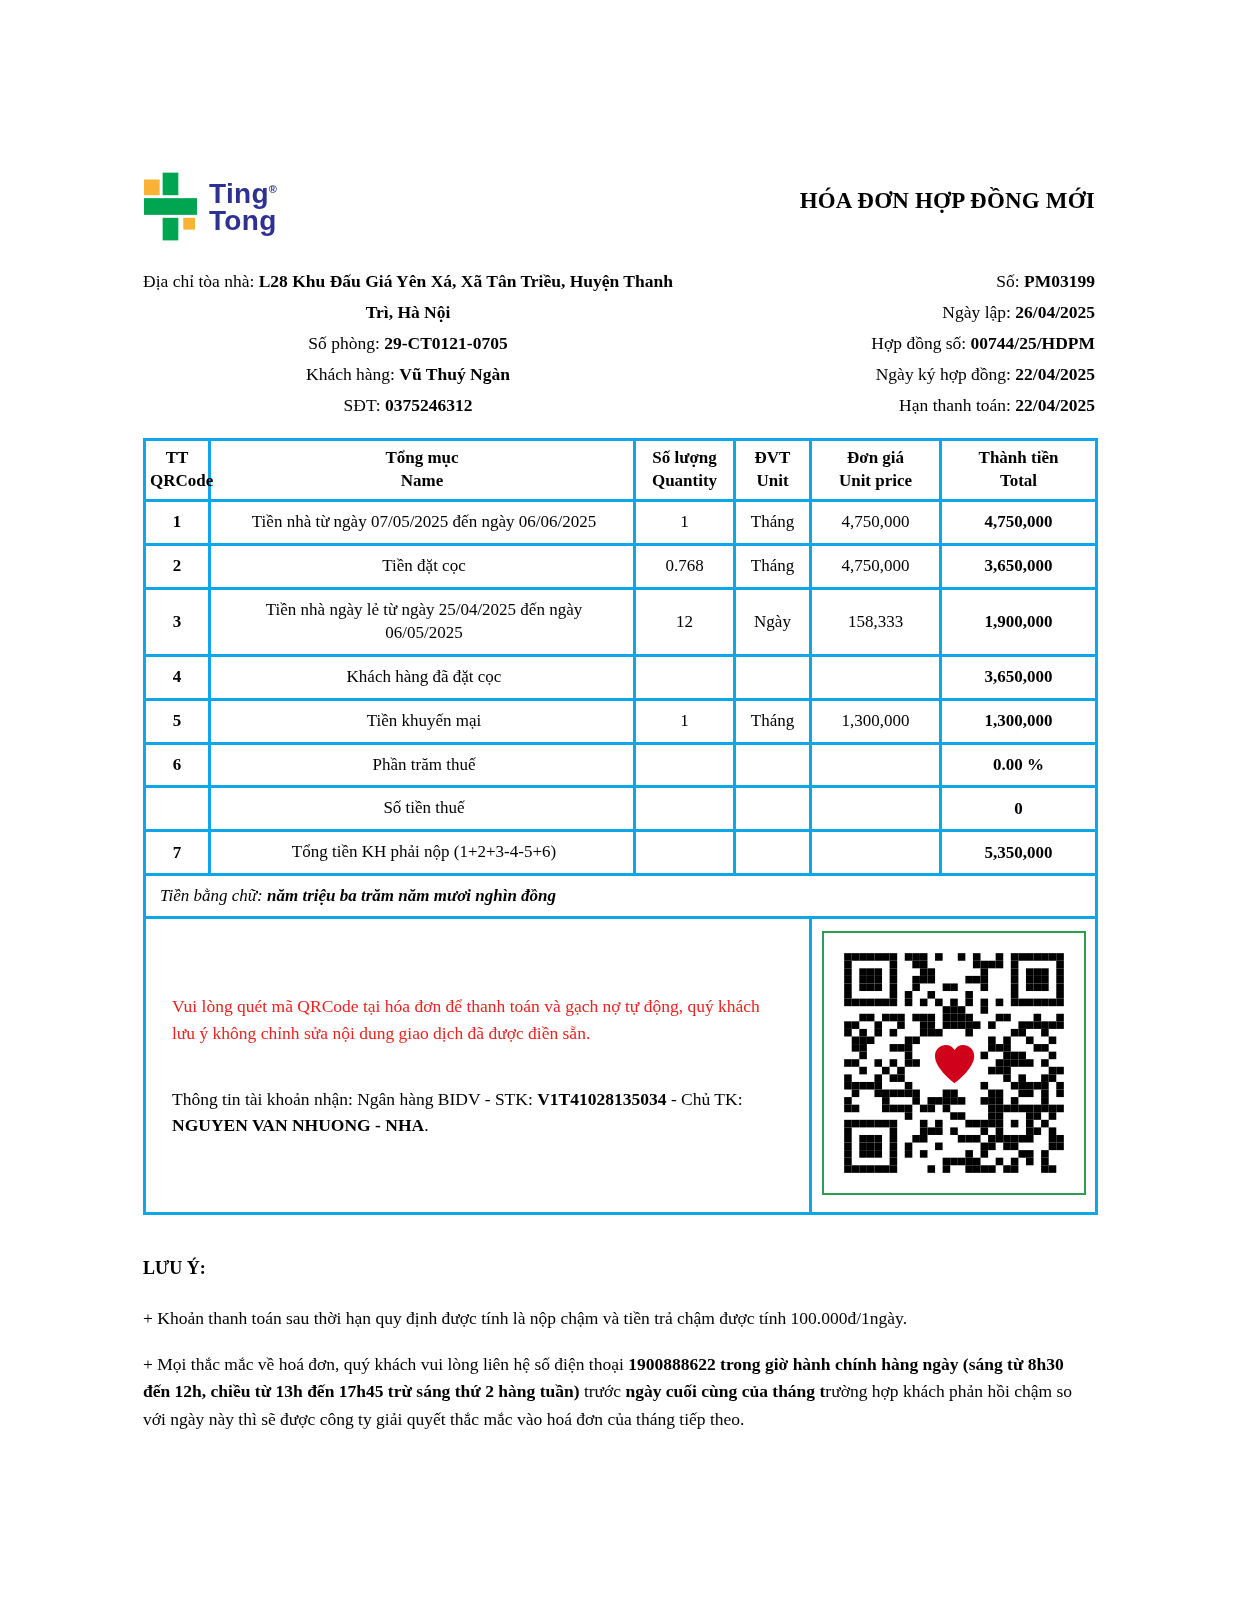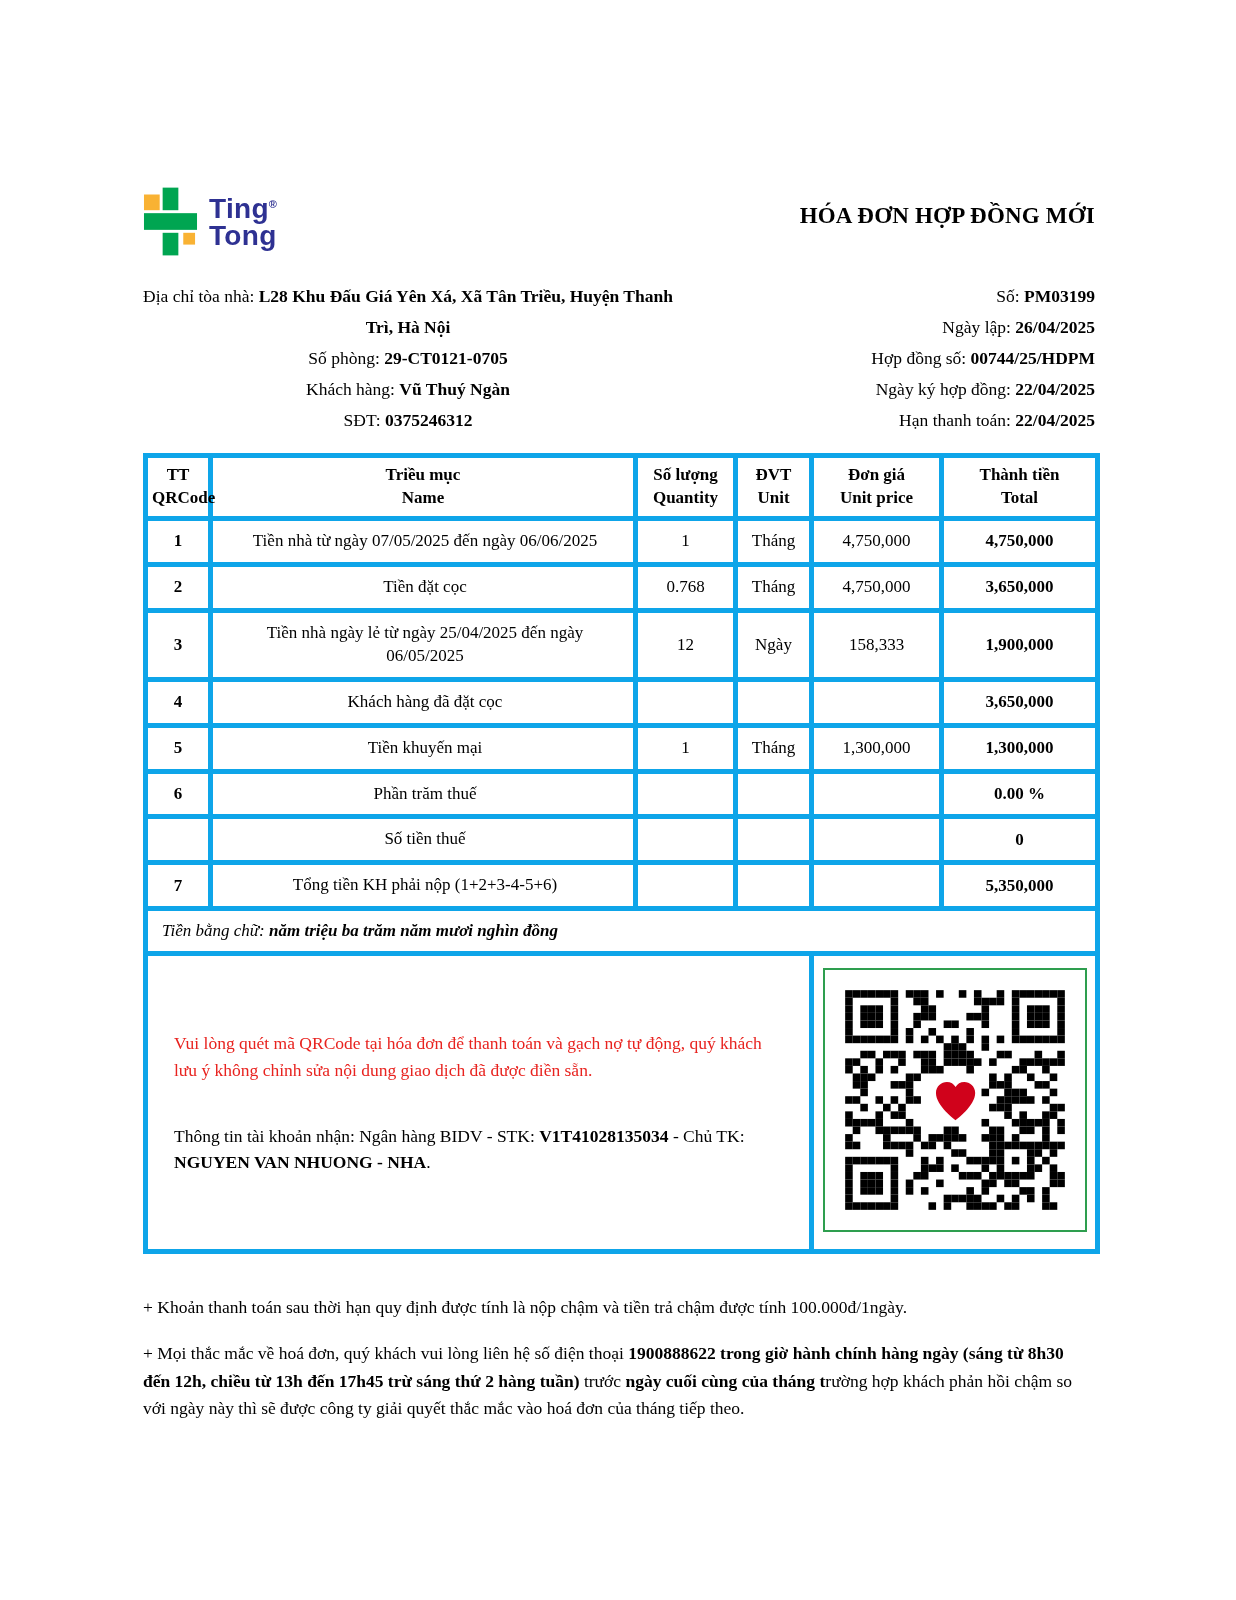--- a/index.html
+++ b/index.html
@@ -1,21 +1,21 @@
 <!DOCTYPE html>
 <html><head>
 <meta charset="utf-8">
 <style>
   * { margin:0; padding:0; box-sizing:border-box; }
   html, body { background:#ffffff; }
   body {
     width:1236px; height:1600px; position:relative;
     font-family:"Liberation Serif", serif; color:#000;
   }
-  .page { position:absolute; left:143px; top:187px; width:952px; }
+  .page { position:absolute; left:143px; top:172px; width:952px; }
 
   
   .header { display:flex; justify-content:space-between; align-items:flex-start; }
   .logo { display:flex; align-items:center; gap:11px; }
   .logo-mark { display:block; }
   .logo-text {
     font-family:"Liberation Sans", sans-serif; font-weight:bold;
     color:#2e3192; font-size:28px; line-height:0.98; letter-spacing:0.3px;
   }
   .logo-text sup { font-size:11px; font-weight:bold; }
@@ -23,21 +23,21 @@
 
   
   .info { display:flex; margin-top:24px; font-size:17.5px; }
   .info-left { width:530px;text-align:center; }
   .info-right { flex:1; text-align:right; }
   .info-row { line-height:31px; }
   .b { font-weight:bold; }
 
   
   table.items { width:100%; border-collapse:collapse; margin-top:17px; font-size:17px; table-layout:fixed; }
-  .items th, .items td { border:5px solid #0ea5e9; vertical-align:middle; }
+  .items th, .items td { border:3px solid #0ea5e9; vertical-align:middle; }
   .items th { padding:6px 4px; text-align:center; font-weight:bold; line-height:1.35; }
   .items td { padding:9px 10px; }
   td.cell-c { text-align:center; }
   td.cell-name { text-align:center; padding-left:14px; line-height:1.35; }
   td.cell-total { text-align:center; font-weight:bold; }
   td.cell-index { text-align:center; font-weight:bold; }
 
   
   td.words-cell { padding:10px 14px; font-style:italic; }
   td.words-cell .val { font-weight:bold; }
@@ -120,21 +120,21 @@
         <col style="width:130px">
         <col style="width:156px">
     </colgroup>
     <thead>
       <tr>
         <th>
             <div>TT</div>
             <div>QRCode</div>
           </th>
         <th>
-            <div>Triều mục</div>
+            <div>Tổng mục</div>
             <div>Name</div>
           </th>
         <th>
             <div>Số lượng</div>
             <div>Quantity</div>
           </th>
         <th>
             <div>ĐVT</div>
             <div>Unit</div>
           </th>
@@ -609,19 +609,20 @@
                   </g>
                 </svg>
               </div>
           </div>
         </td>
       </tr>
     </tbody>
   </table>
 
   <div class="notes">
+    <p class="heading">LƯU Ý:</p>
     <p class="bold-line">+ Khoản thanh toán sau thời hạn quy định được tính là nộp chậm và tiền trả chậm được tính 100.000đ/1ngày.</p>
     <p>
       <span>+ Mọi thắc mắc về hoá đơn, quý khách vui lòng liên hệ số điện thoại </span><span class="b">1900888622 trong giờ hành chính hàng ngày (sáng từ 8h30 đến 12h, chiều từ 13h đến 17h45 trừ sáng thứ 2 hàng tuần)</span><span> trước </span><span class="b">ngày cuối cùng của tháng t</span><span>rường hợp khách phản hồi chậm so với ngày này thì sẽ được công ty giải quyết thắc mắc vào hoá đơn của tháng tiếp theo.</span>
     </p>
   </div>
 
 </div>
 
 </body></html>

